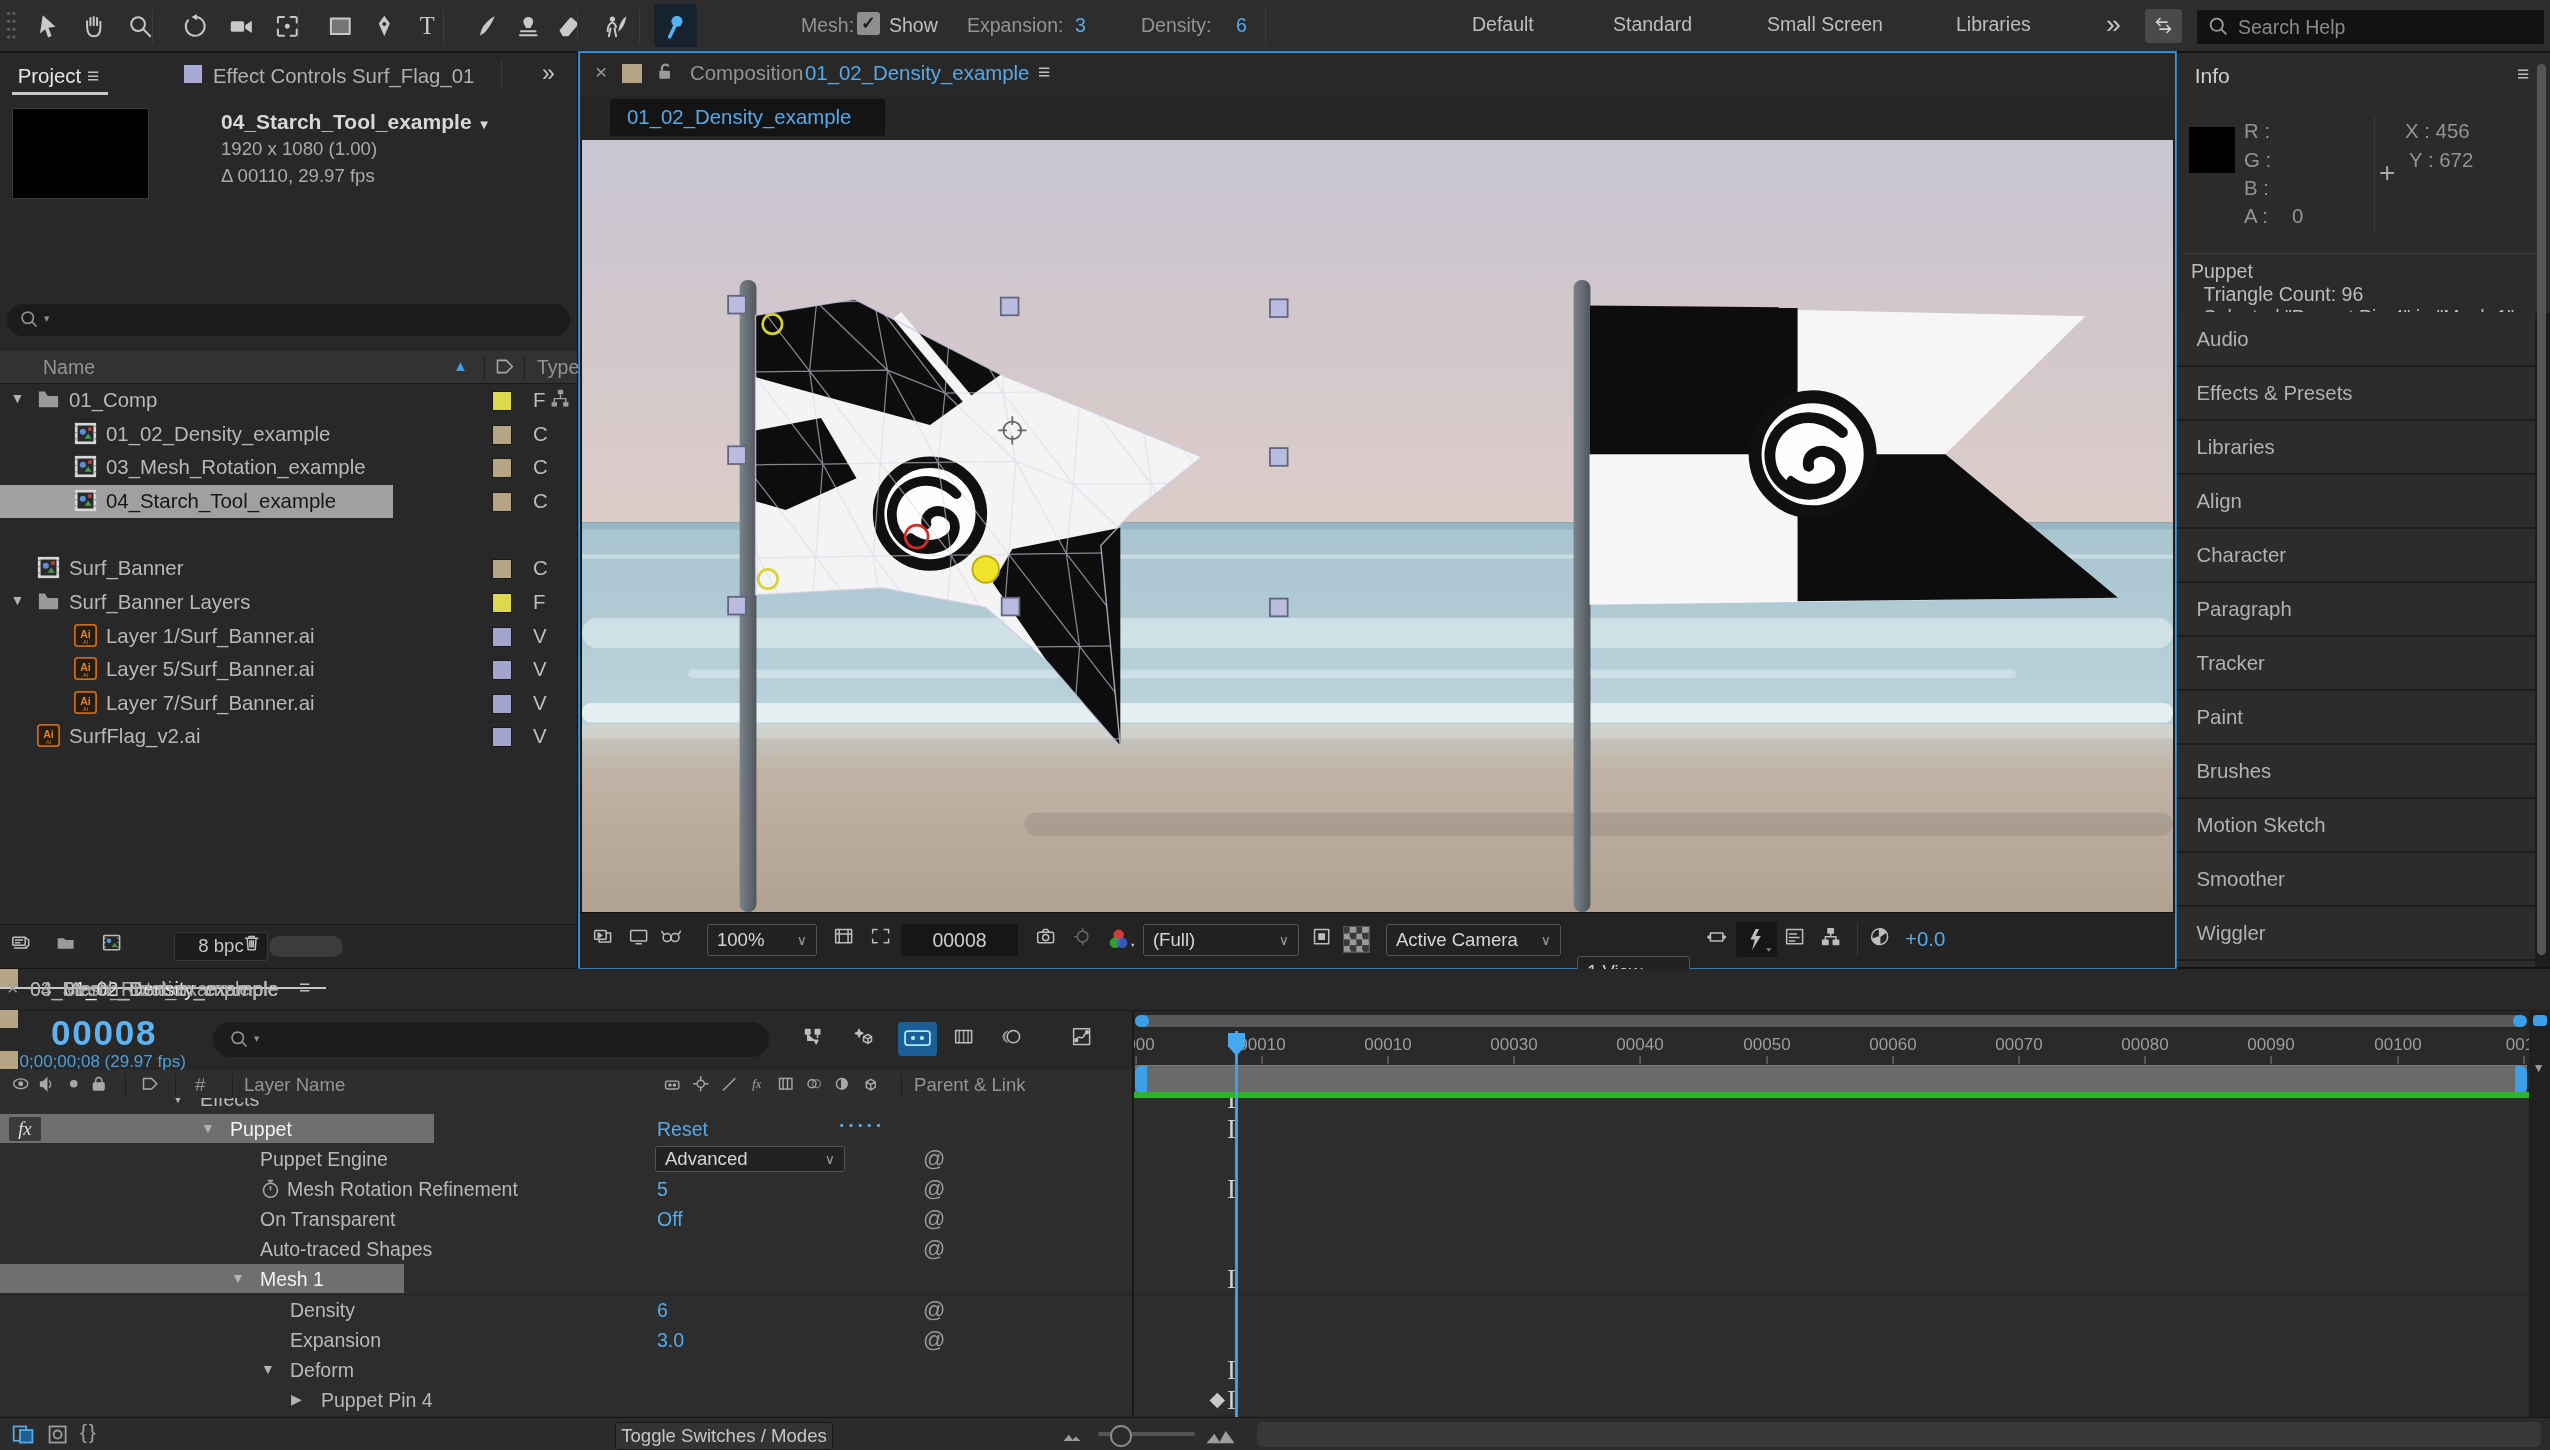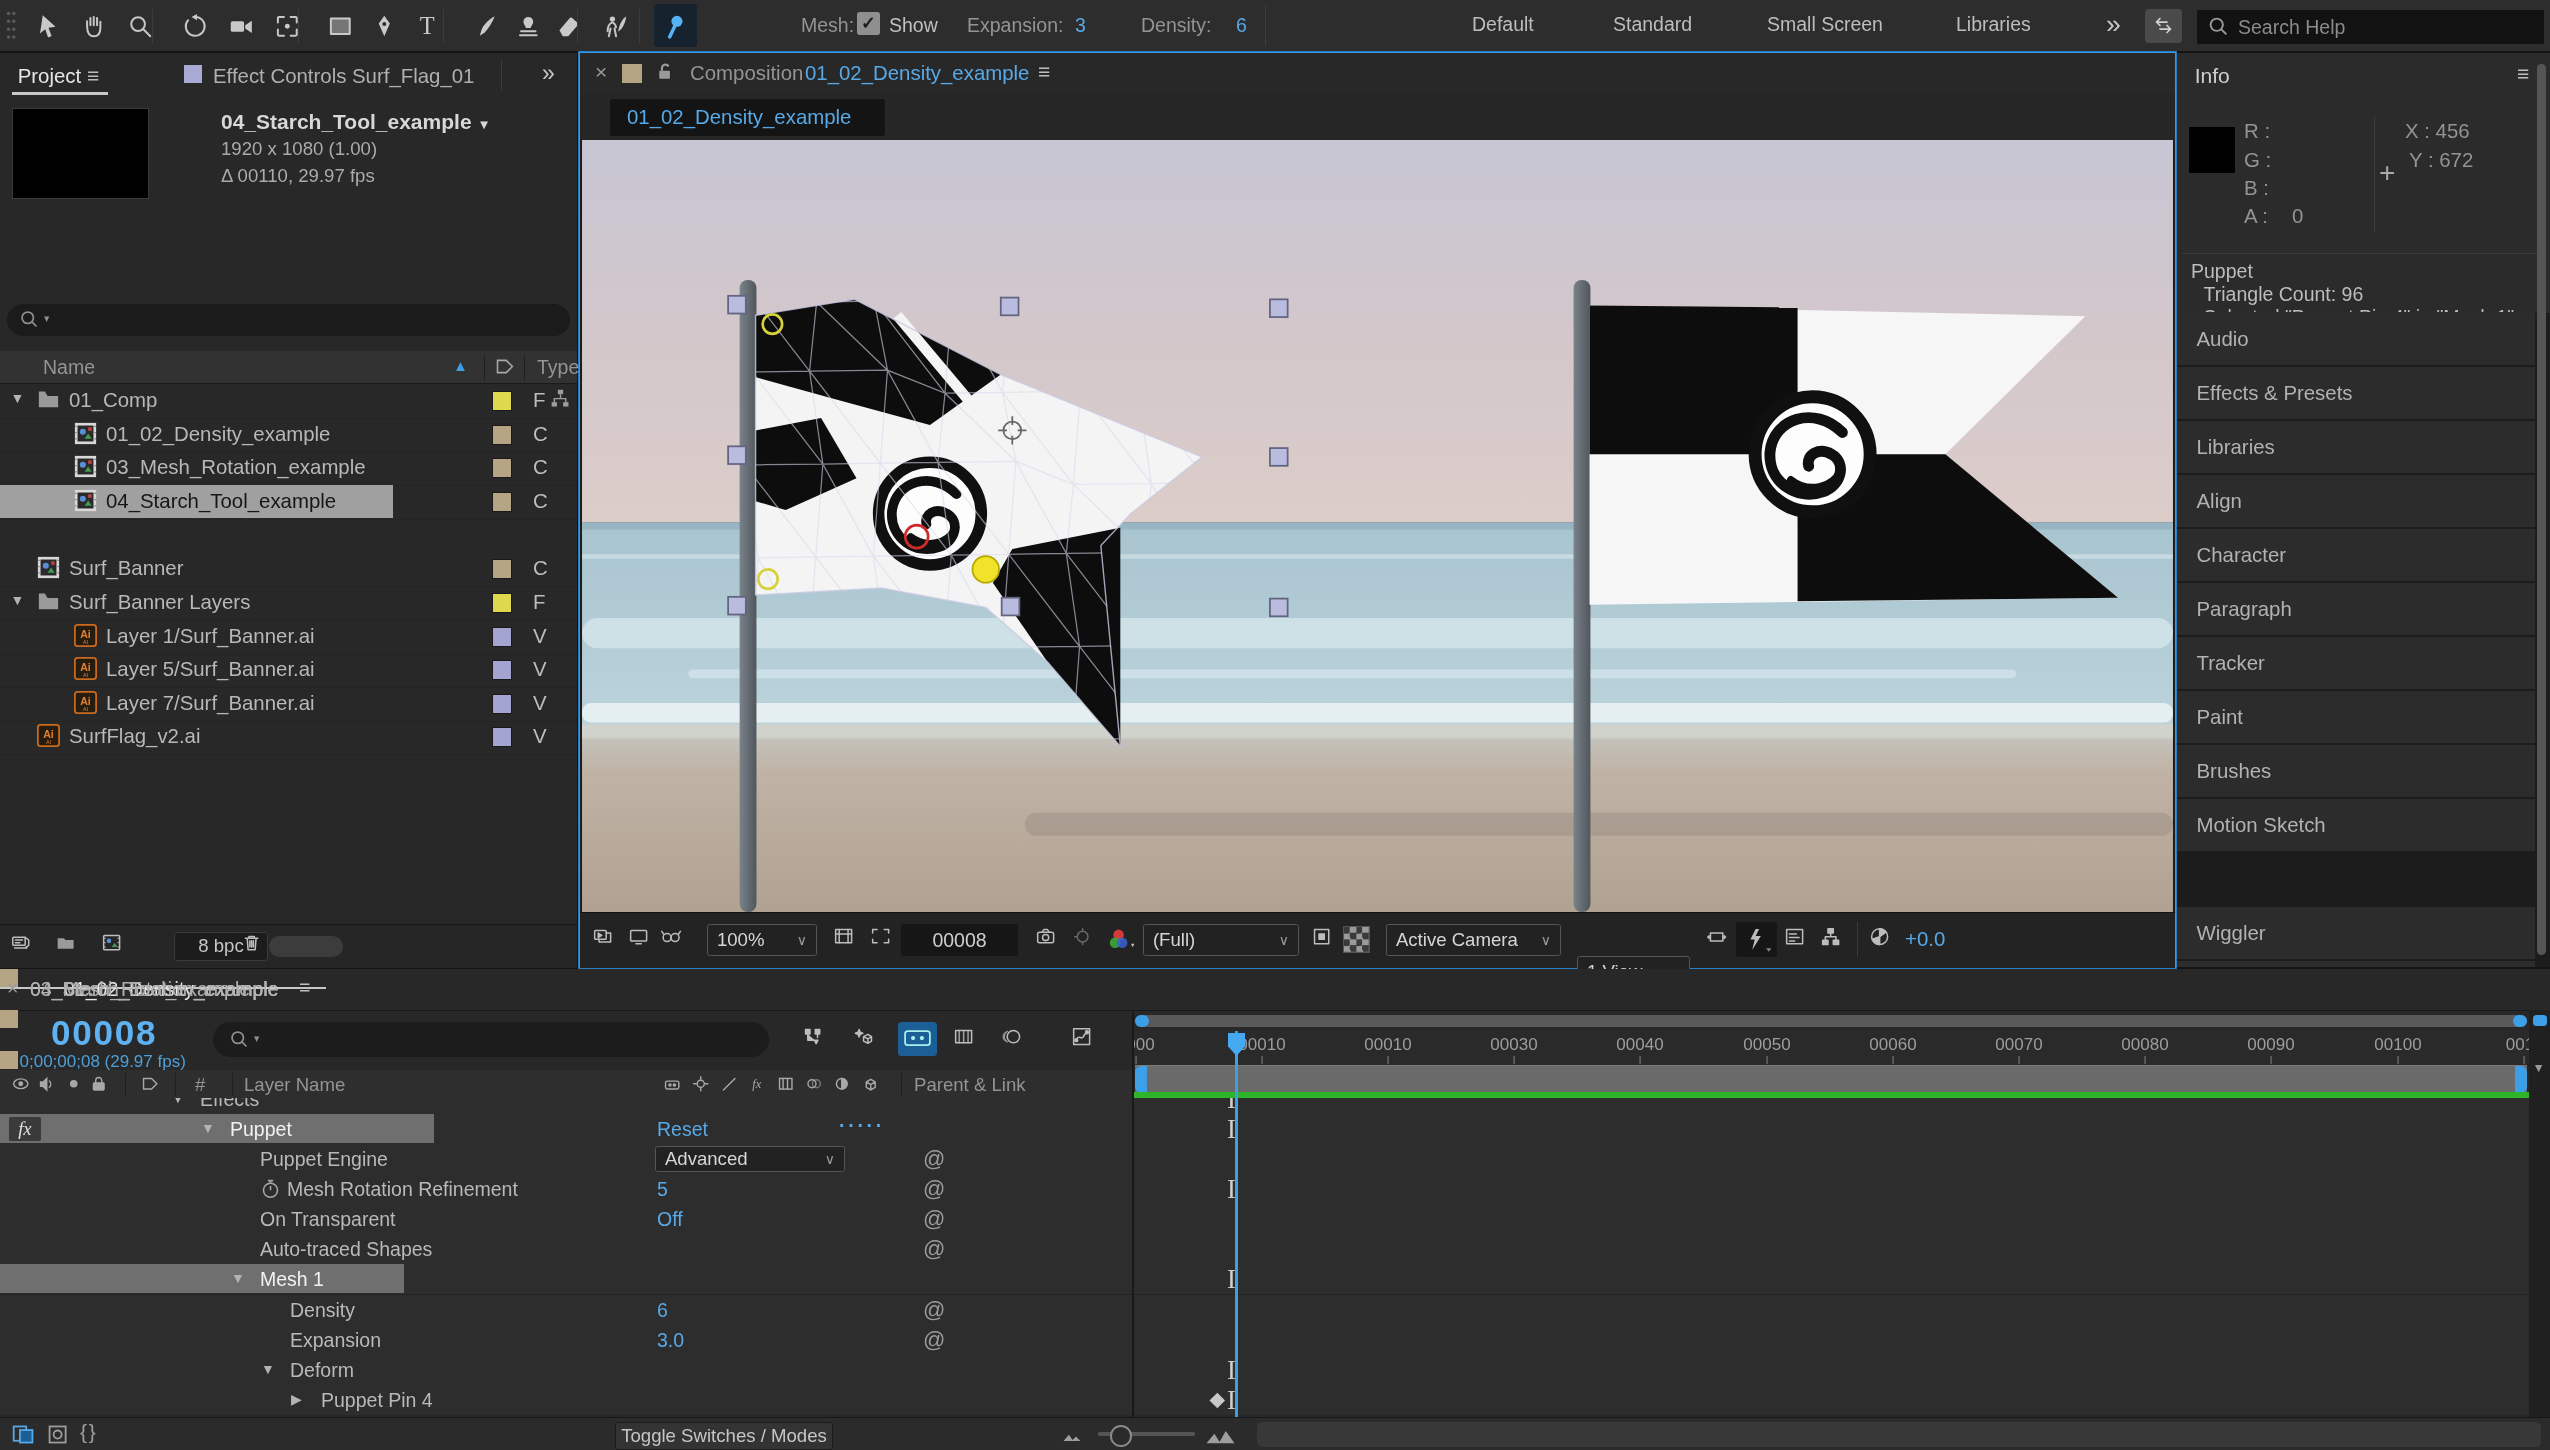--- a/index.html
+++ b/index.html
@@ -557,20 +557,21 @@
         <div class="sideitem" style="top: 0px;">Audio</div>
         <div class="sideitem" style="top: 54px;">Effects &amp; Presets</div>
         <div class="sideitem" style="top: 108px;">Libraries</div>
         <div class="sideitem" style="top: 162px;">Align</div>
         <div class="sideitem" style="top: 216px;">Character</div>
         <div class="sideitem" style="top: 270px;">Paragraph</div>
         <div class="sideitem" style="top: 324px;">Tracker</div>
         <div class="sideitem" style="top: 378px;">Paint</div>
         <div class="sideitem" style="top: 432px;">Brushes</div>
         <div class="sideitem" style="top: 486px;">Motion Sketch</div>
+        <div class="sideitem" style="top: 540px;">Smoother</div>
         <div class="sideitem" style="top: 594px;">Wiggler</div>
         <div class="sideitem" style="top: 648px;">Mask Interpolation</div>
       </div>
     <div class="abs" style="left:360px;top:10.6px;width:8.9px;height:891px;background:#555;border-radius:4.4px;"></div>
   </div>
 
   <div class="panel" id="timeline" style="left:0;top:969px;width:2550px;height:482px;">
     <div class="abs" id="tl-tabs" style="left:0;top:0;width:2550px;height:41px;background:#282828;border-bottom:0.9px solid #191919;">
         <div style="left: 17.7px; top: 0px; height: 41px;">
           <span class="abs" style="left: 7px; top: 8px; color: rgb(154, 154, 154); font-size: 19.5px;">×</span>

